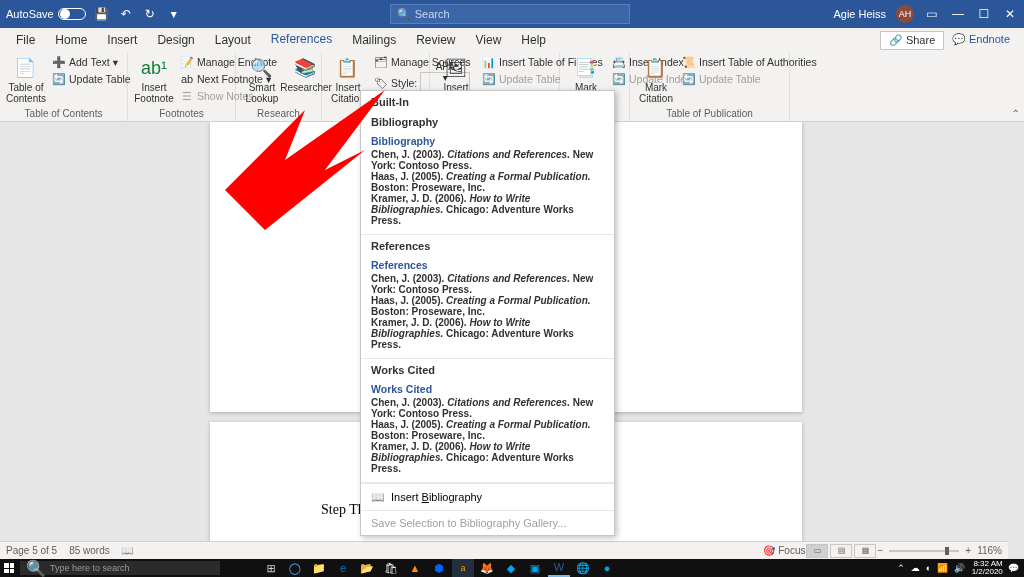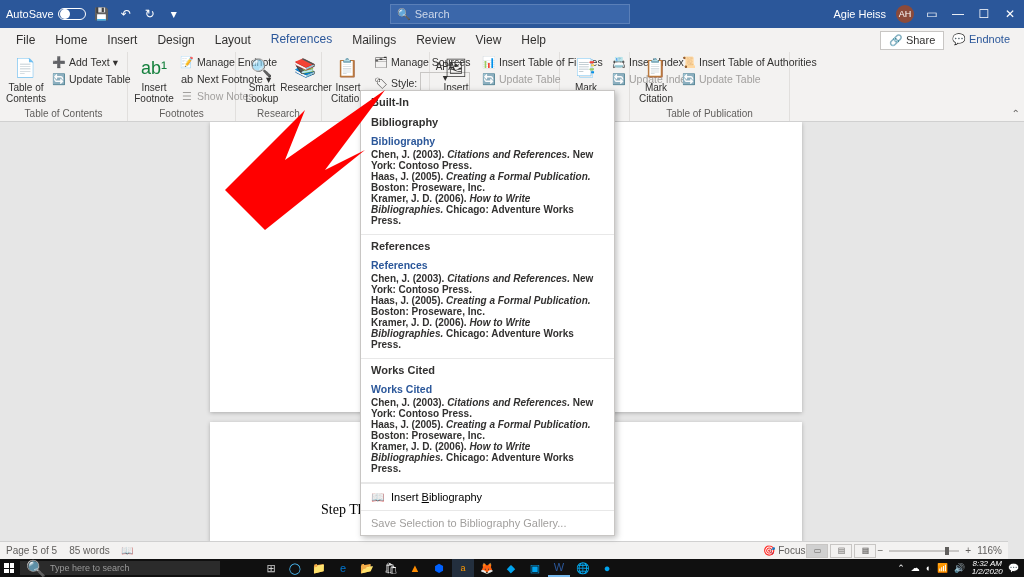--- a/index.html
+++ b/index.html
@@ -78,21 +78,21 @@
   .start { width:18px; height:18px; display:flex; align-items:center; justify-content:center; }
   .winlogo { width:10px; height:10px; display:grid; grid-template-columns:1fr 1fr; grid-template-rows:1fr 1fr; gap:1px; }
   .winlogo span { background:#fff; }
   .tasksearch { width:200px; height:14px; background:#2b2b2b; margin-left:2px; display:flex; align-items:center; padding:0 6px; gap:4px; }
   .tasksearch input { background:transparent; border:none; color:#ccc; font-size:9px; outline:none; width:100%; }
   .tasksearch input::placeholder { color:#999; }
   .taskicons { display:flex; margin-left:40px; gap:2px; }
   .taskicon { width:22px; height:18px; display:flex; align-items:center; justify-content:center; font-size:11px; cursor:pointer; }
   .task-word { border-bottom:2px solid #76b9ed; }
   .tray { margin-left:auto; display:flex; align-items:center; gap:6px; padding-right:4px; color:#fff; font-size:8px; }
-  .tray-time { text-align:center; line-height:8px;font-style:italic; }
+  .tray-time { text-align:right; line-height:8px; }
   .trayicon { font-size:9px; }
 </style>
 </head>
 <body>
 
 <div class="titlebar">
   <div class="tb-left">
     <div class="autosave">
       <span>AutoSave</span>
       <span class="toggle"></span>

